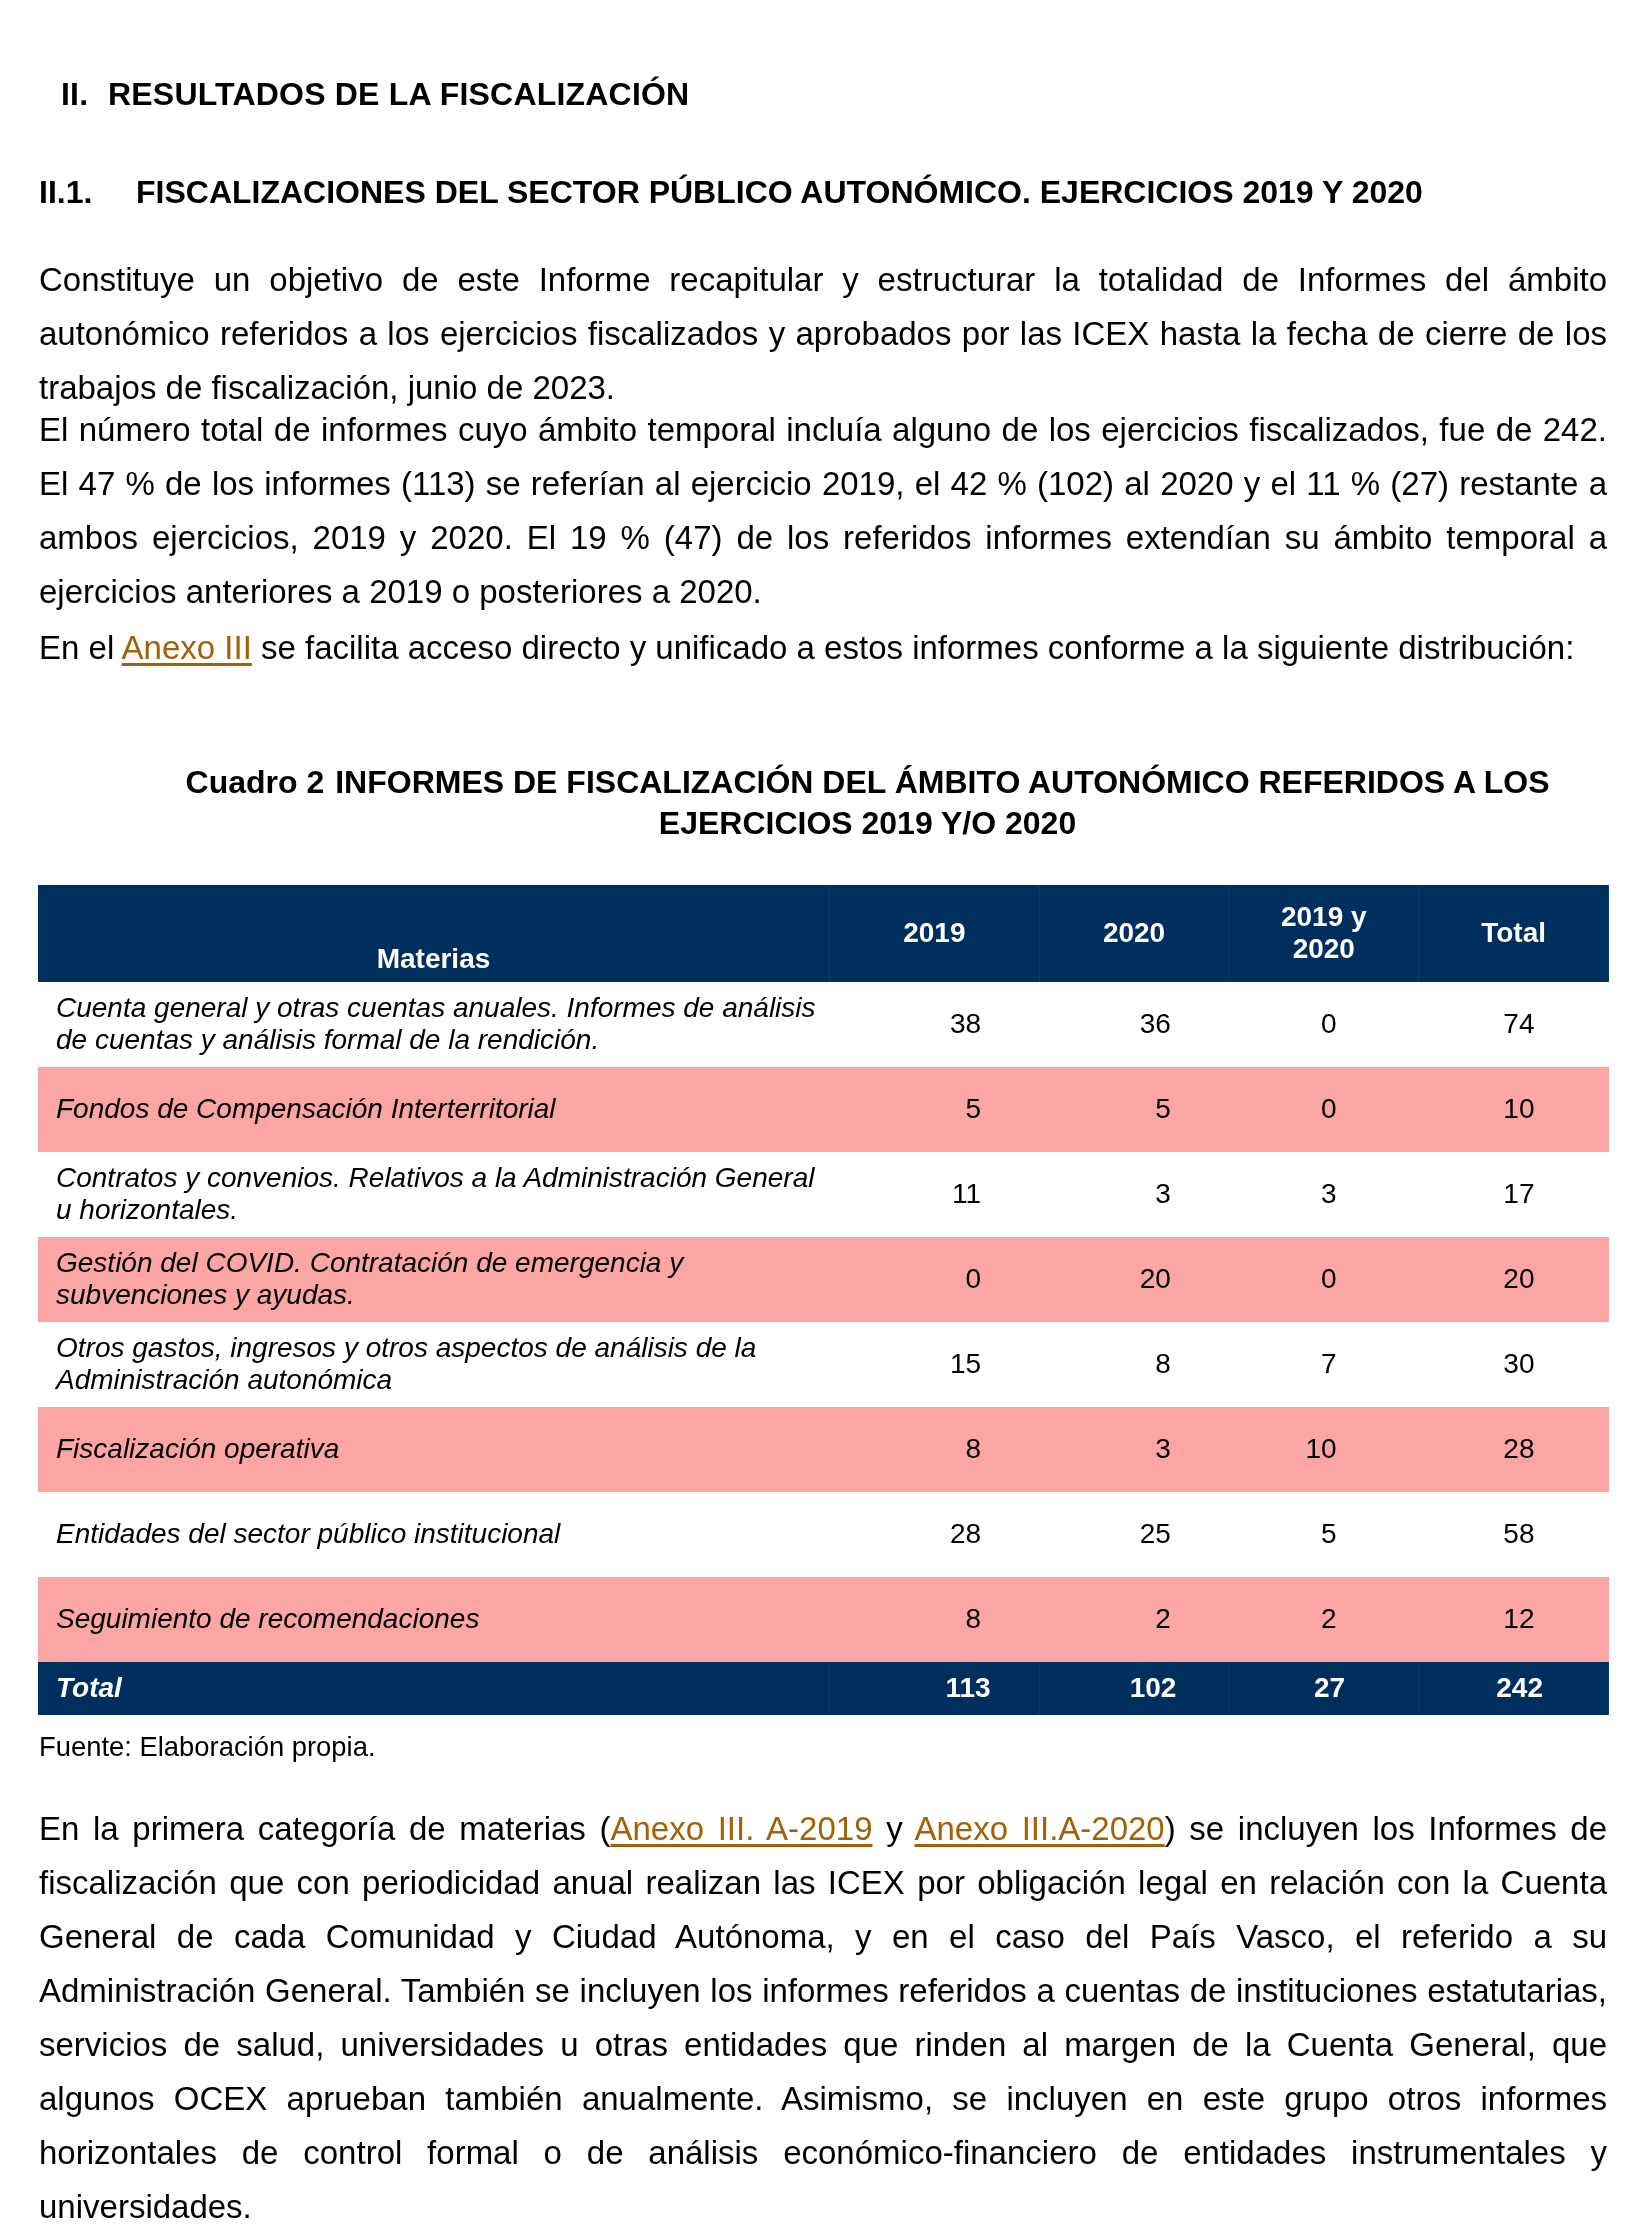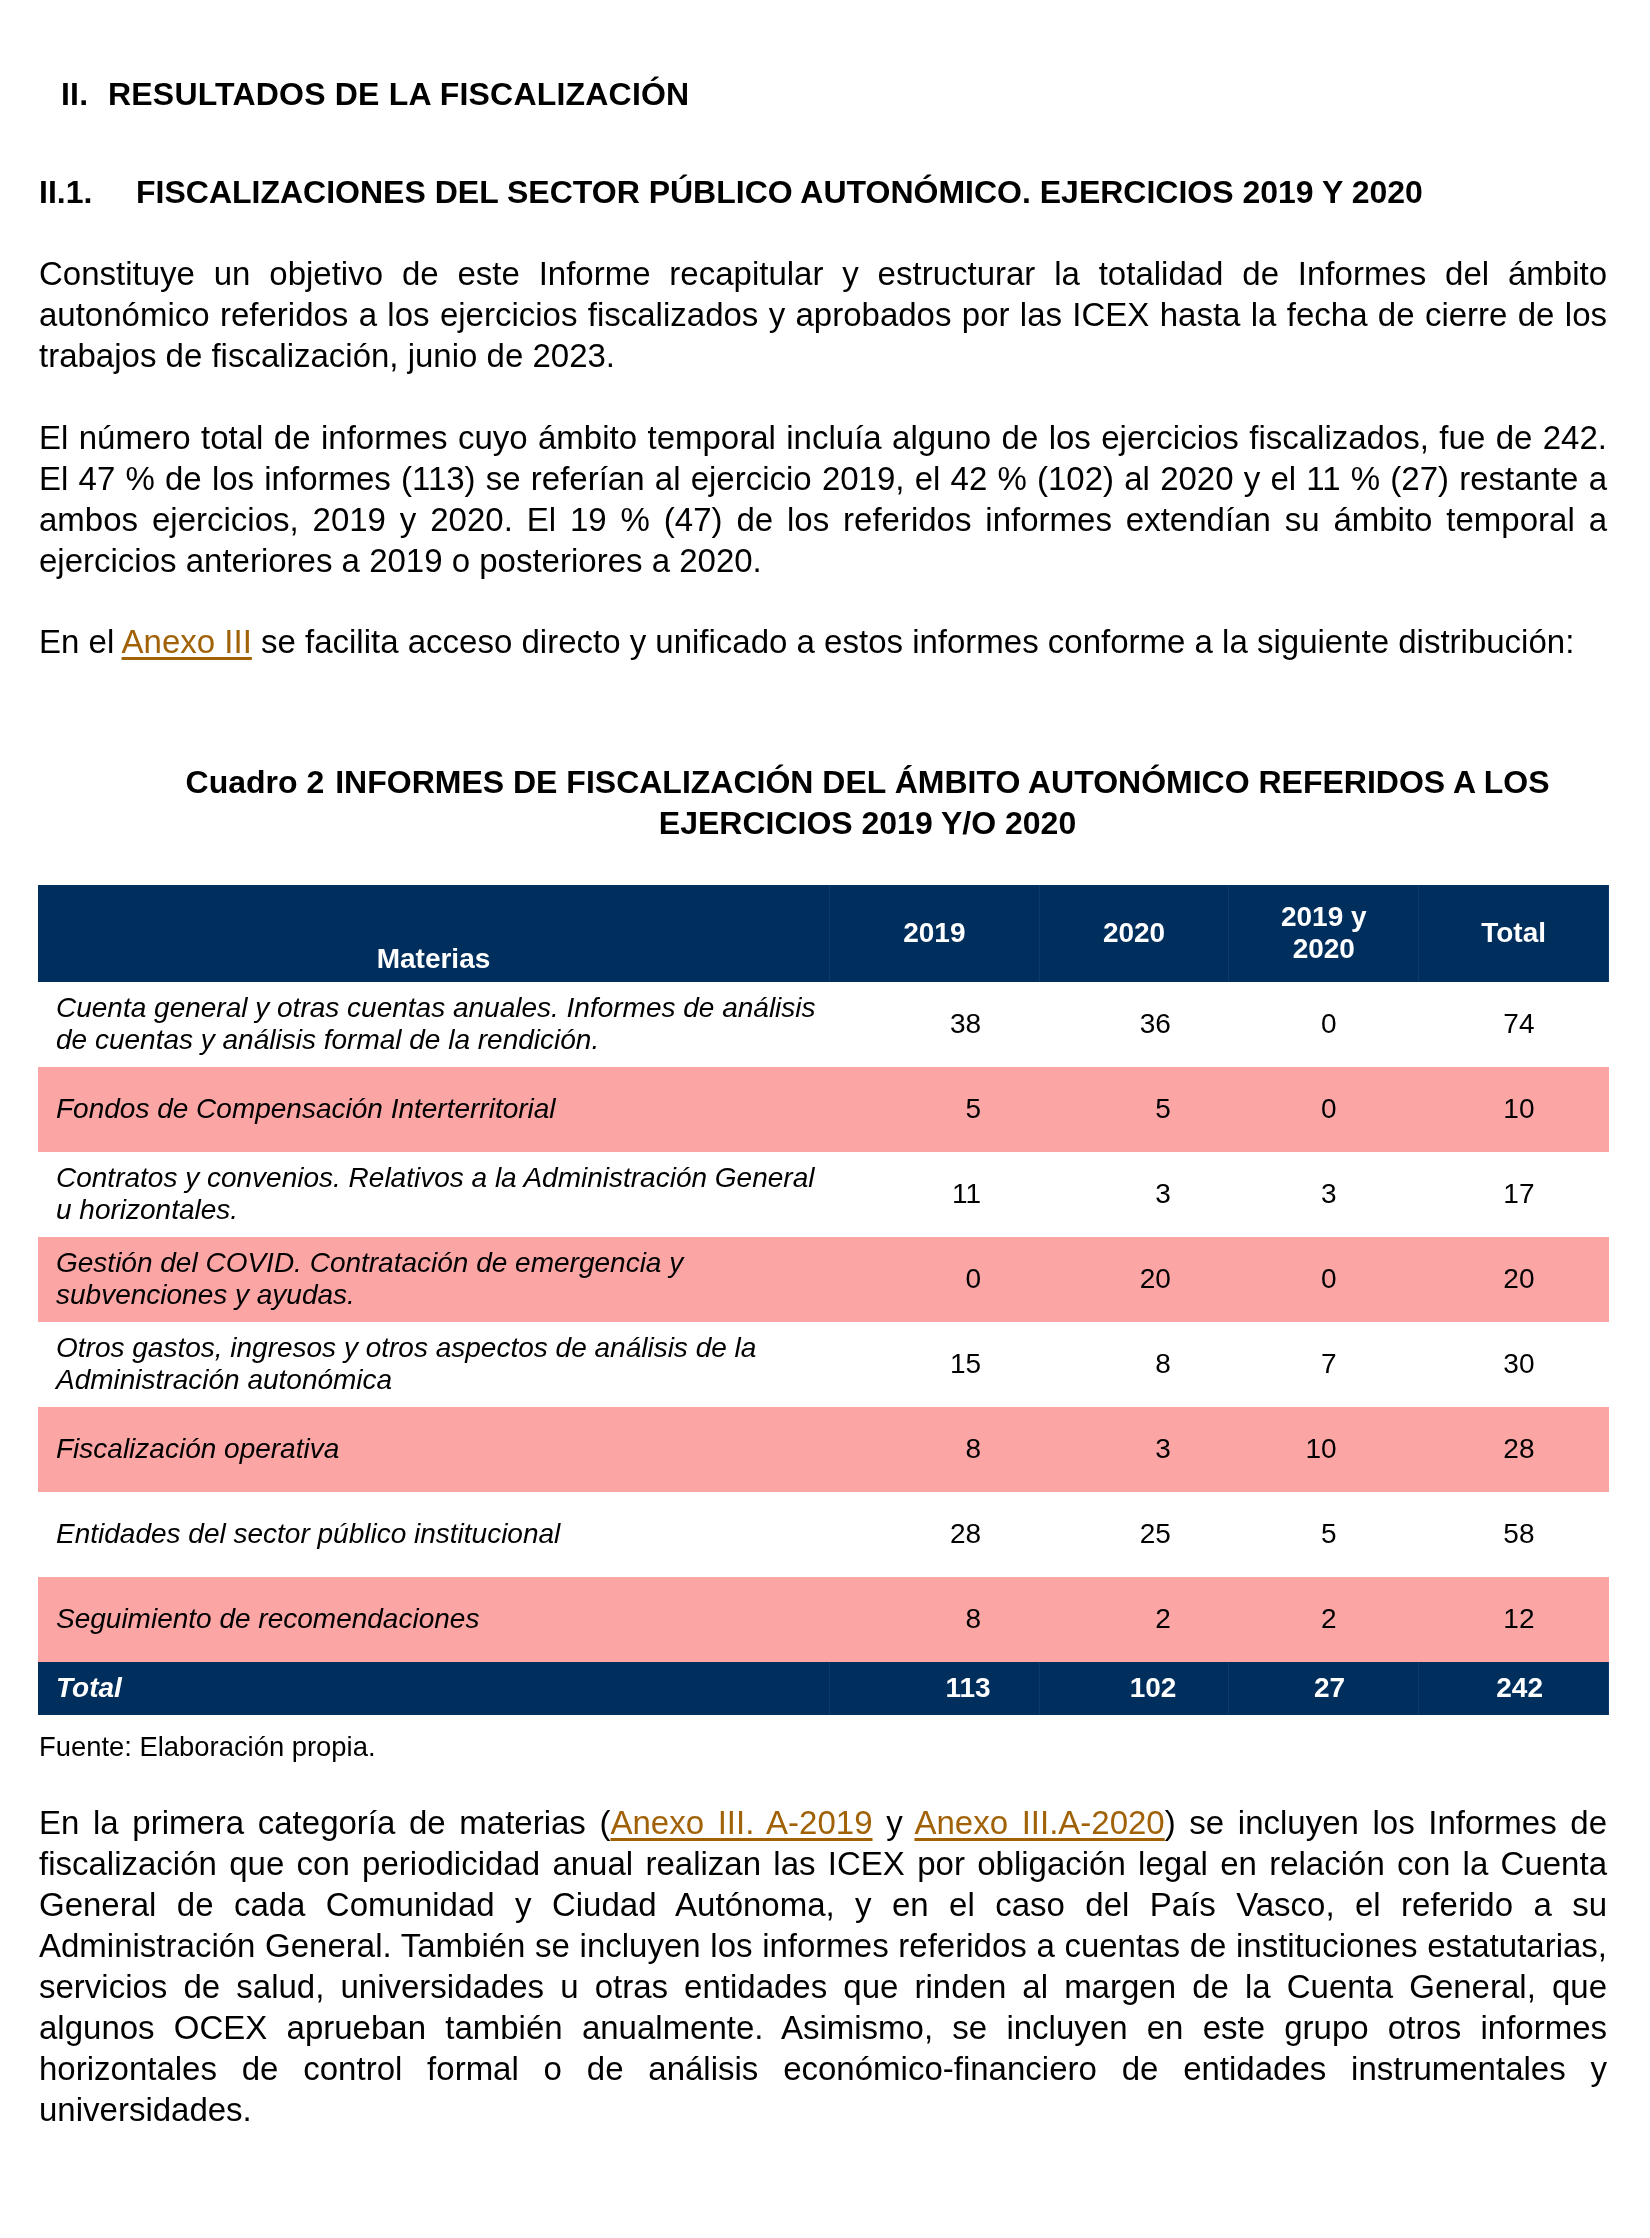--- a/index.html
+++ b/index.html
@@ -3,24 +3,24 @@
 <meta charset="utf-8">
 <style>
   html, body { margin: 0; padding: 0; background: #ffffff; }
   body { width: 1651px; height: 2239px; position: relative; overflow: hidden;
          font-family: "Liberation Sans", "DejaVu Sans", sans-serif; color: #000; }
   .page { position: absolute; left: 0; top: 0; width: 1547px; height: 2239px; }
   .h1 { position: absolute; left: 61px; top: 76px; font-size: 32px; font-weight: bold; letter-spacing: 0.2px; white-space: nowrap; }
   .h1 .num { display: inline-block; width: 47px; }
   .h2 { position: absolute; left: 39px; top: 174px; font-size: 32px; font-weight: bold; white-space: nowrap; }
   .h2 .num { display: inline-block; width: 97px; }
-  .para { position: absolute; left: 39px; width: 1568px; font-size: 33px; line-height: 41px; text-align: justify; }
+  .para { position: absolute; left: 39px; width: 1568px; font-size: 33px; line-height: 54px; text-align: justify; }
   .para a { color: #a16207; text-decoration: underline; text-underline-offset: 4px; }
   #p1 { top: 253px; }
-  #p2 { top: 417px; }
+  #p2 { top: 403px; }
   #p3 { top: 621px; text-align-last: left; }
   #p4 { top: 1802px; }
   .caption { position: absolute; left: 129px; top: 762px; width: 1477px; font-size: 32px; font-weight: bold; line-height: 41px; text-align: center; }
   .caption .label { margin-right: 11px; }
   table.data { position: absolute; left: 38px; top: 885px; width: 1571px; border-collapse: collapse; font-size: 28px; }
   table.data th { background: #002F5E; color: #fff; font-weight: bold; height: 90px; padding: 0 8px; border-right: 0.8px solid #0b3a6b; line-height: 32px; }
   table.data th.materia { vertical-align: bottom; padding-bottom: 6.5px; }
   table.data td { height: 85px; padding: 0 0; vertical-align: middle; line-height: 32px; }
   table.data tr.alt td { background: #fca5a5; }
   table.data td.materia { padding-left: 18px; padding-right: 8px; text-align: left; font-style: italic; }

